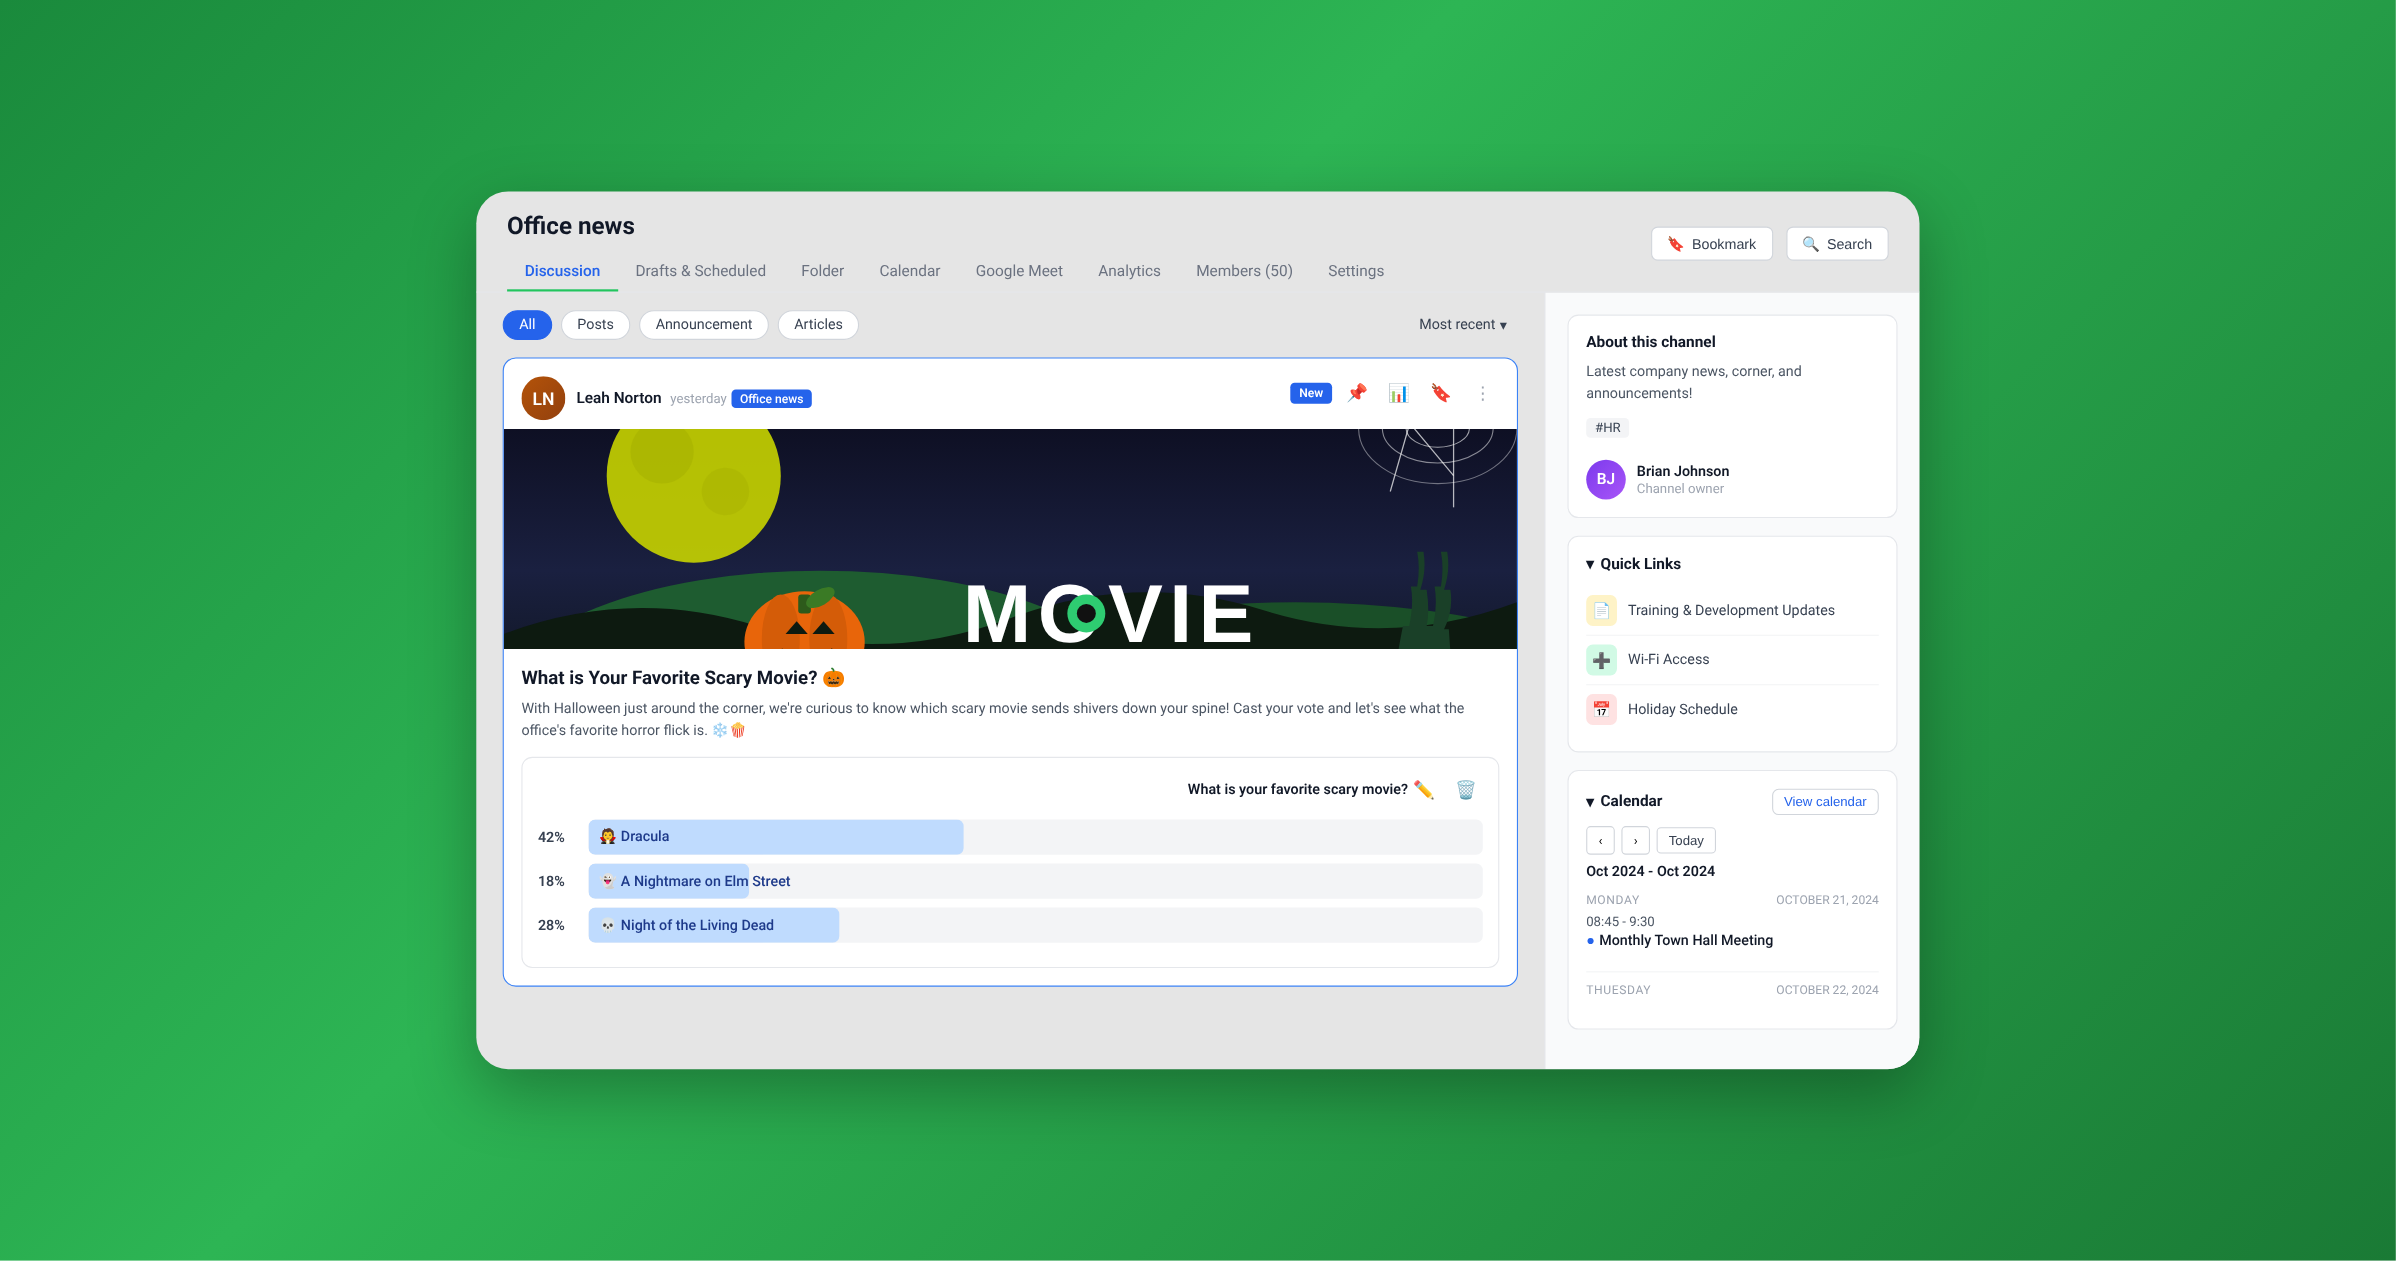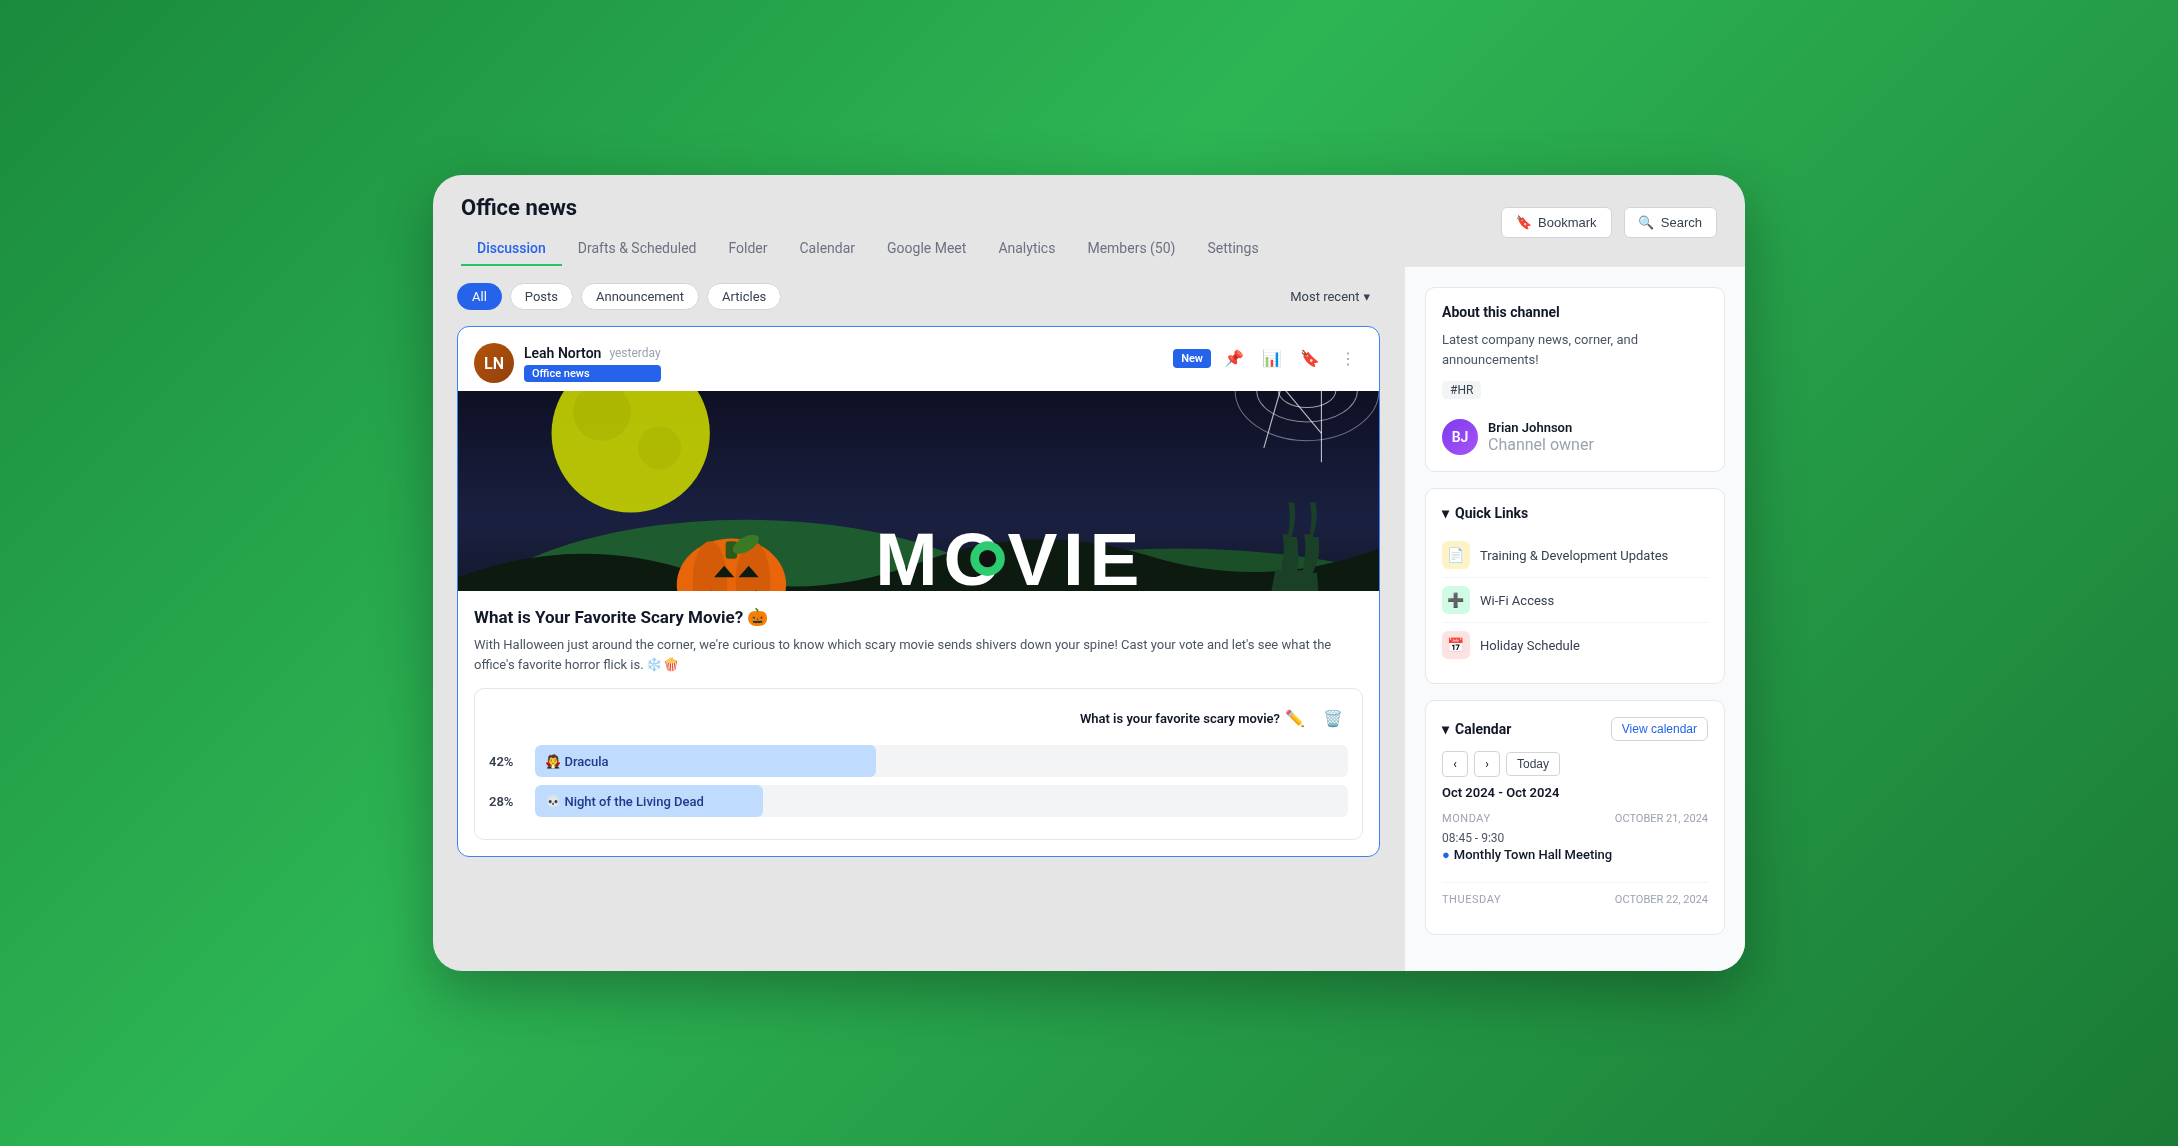--- a/index.html
+++ b/index.html
@@ -151,21 +151,21 @@
       width: 100%;
       height: 100%;
       background: linear-gradient(135deg, #b45309, #92400e);
       display: flex;
       align-items: center;
       justify-content: center;
       color: #fff;
       font-weight: 600;
       font-size: 16px;
     }
-    .author-info { display: flex; flex-direction: column; gap: 4px; }
+    .author-info { display: flex; flex-direction: row; gap: 4px; }
     .author-name-row { display: flex; align-items: center; gap: 8px; }
     .author-name { font-weight: 600; font-size: 14px; color: #111827; }
     .post-time { font-size: 12px; color: #9ca3af; }
     .channel-tag {
       background: #2563eb;
       color: #fff;
       font-size: 11px;
       padding: 2px 8px;
       border-radius: 4px;
       font-weight: 500;
@@ -327,21 +327,21 @@
       border-radius: 50%;
       background: linear-gradient(135deg, #7c3aed, #a855f7);
       display: flex;
       align-items: center;
       justify-content: center;
       color: #fff;
       font-weight: 600;
       font-size: 14px;
     }
     .owner-name { font-size: 13px; font-weight: 600; color: #111827; }
-    .owner-role { font-size: 16px; color: #9ca3af; }
+    .owner-role { font-size: 12px; color: #9ca3af; }
 
     
     .quick-links-header {
       display: flex;
       align-items: center;
       gap: 6px;
       font-size: 14px;
       font-weight: 700;
       color: #111827;
       margin-bottom: 12px;
@@ -620,20 +620,27 @@
             <div>
 
             <div class="poll-option">
     <span class="poll-pct">42%</span>
     <div class="poll-bar-wrap">
       <div class="poll-bar" style="width:42%"></div>
       <span class="poll-bar-label">🧛 Dracula</span>
     </div>
   </div>
                 <div class="poll-option">
+    <span class="poll-pct">18%</span>
+    <div class="poll-bar-wrap">
+      <div class="poll-bar" style="width:18%"></div>
+      <span class="poll-bar-label">👻 A Nightmare on Elm Street</span>
+    </div>
+  </div>
+                <div class="poll-option">
     <span class="poll-pct">28%</span>
     <div class="poll-bar-wrap">
       <div class="poll-bar" style="width:28%"></div>
       <span class="poll-bar-label">💀 Night of the Living Dead</span>
     </div>
   </div>
               </div>
           </div>
         </div>
       </div>

